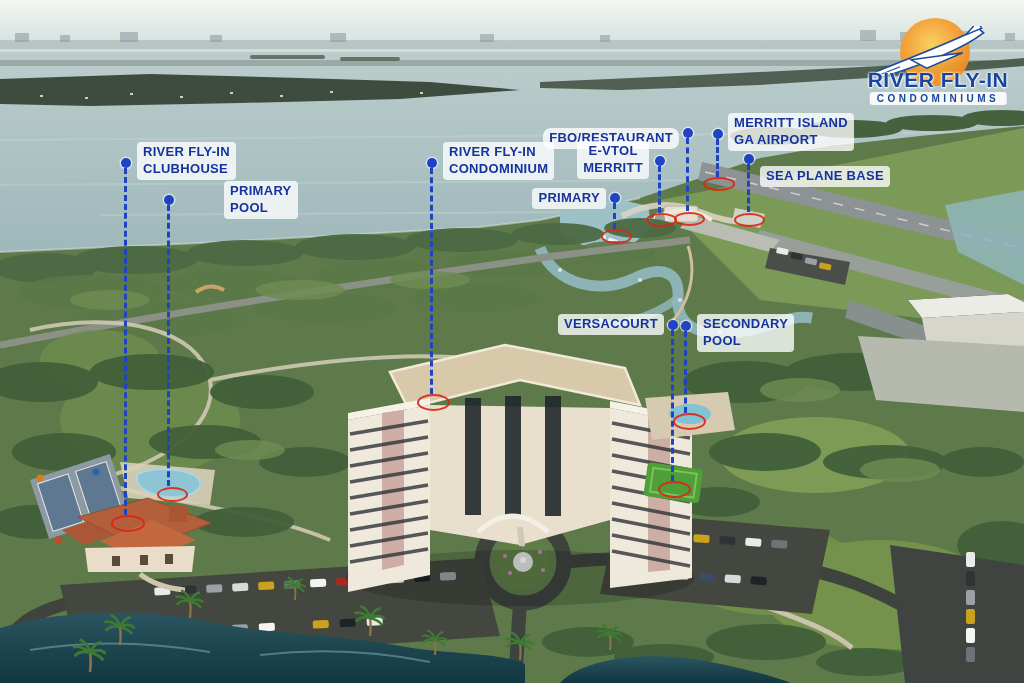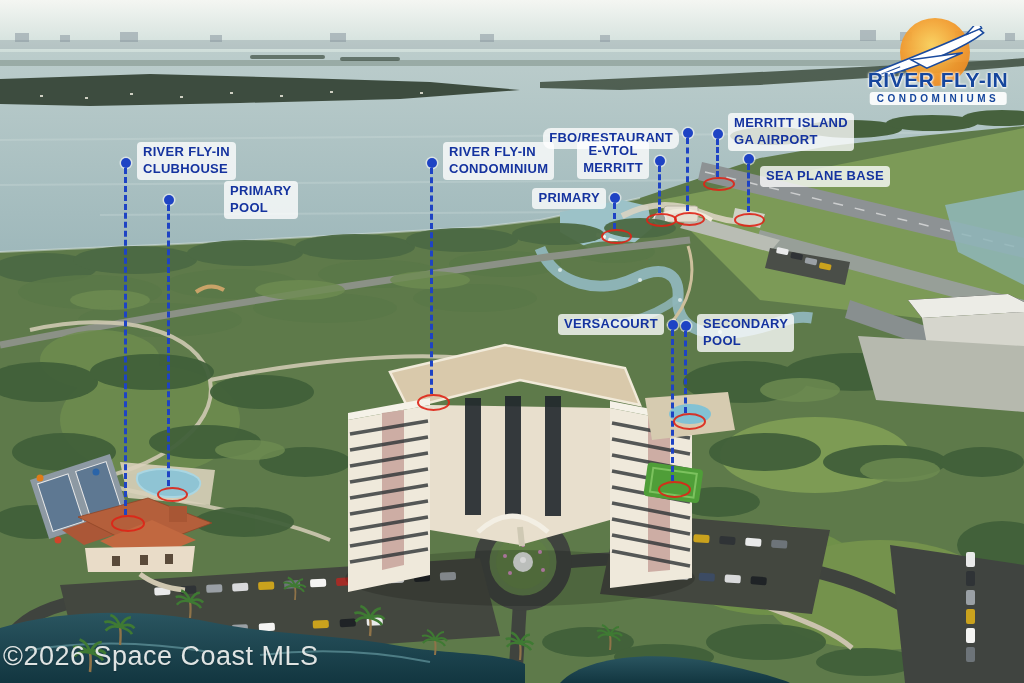--- a/index.html
+++ b/index.html
@@ -467,14 +467,13 @@
         <path d="M10,36 C45,28 90,20 124,10 L128,15 C105,27 62,36 14,42 Z" fill="#ffffff" stroke="#1a4a9e" stroke-width="1.6"></path>
         <path d="M52,29 L104,31 L66,40 Z" fill="#ffffff" stroke="#1a4a9e" stroke-width="1.4"></path>
         <path d="M110,14 L124,3 L127,10 Z" fill="#ffffff" stroke="#1a4a9e" stroke-width="1.4"></path>
         <path d="M20,38 L40,34" stroke="#1a4a9e" stroke-width="1.2"></path>
       </g>
     </svg>
     <div class="logo-title">RIVER FLY-IN</div>
     <div class="logo-sub">CONDOMINIUMS</div>
   </div>
 
-  <div class="watermark">©2026 Space Coast MLS</div>
 </div>
 
 </body></html>

